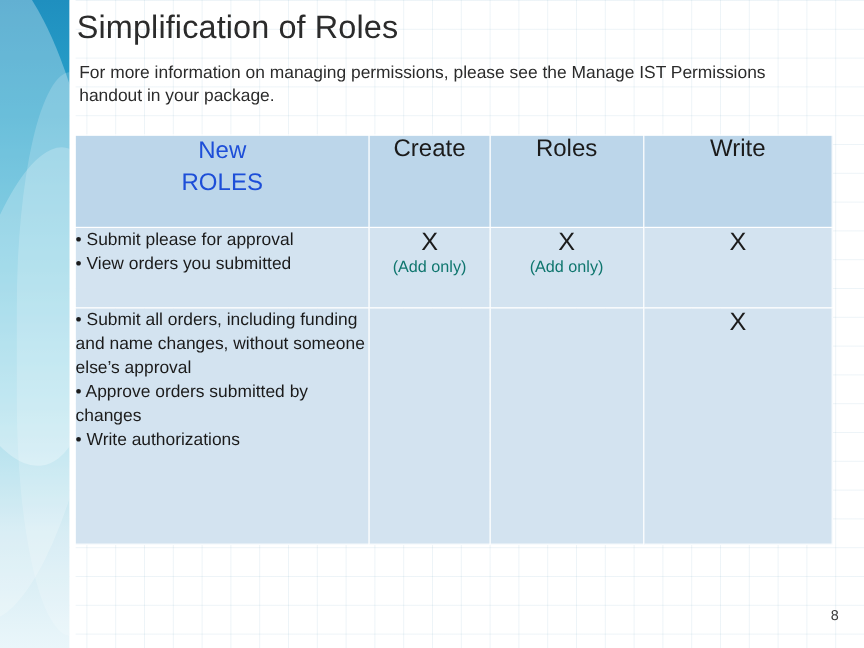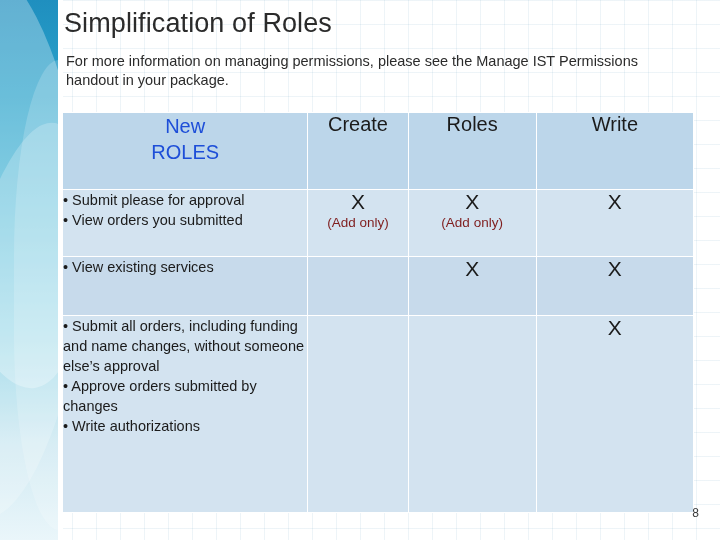--- a/index.html
+++ b/index.html
@@ -160,21 +160,21 @@
     text-align: center;
     padding-top: 6px;
   }
   .mark-x {
     font-size: 21px;
     color: #1b1b1b;
     line-height: 24px;
   }
   .mark-note {
     font-size: 13.5px;
-    color: #7f1d1d;
+    color: #0f766e;
     line-height: 18px;
   }
 
   .row1 td { height: 66px; }
   .row2 td { height: 58px; }
   .row3 td { height: 196px; }
 
   
   .footer-note {
     position: absolute;
@@ -241,34 +241,20 @@
         </td>
         <td class="mark-cell">
           <div class="mark-x">X</div>
           <div class="mark-note">(Add only)</div>
         </td>
         <td class="mark-cell">
           <div class="mark-x">X</div>
           <div class="mark-note"></div>
         </td>
       </tr>
-      <tr class="row2 alt">
-        <td class="roles-cell">
-          <div class="bullet-line">• View existing services</div>
-        </td>
-        <td class="mark-cell">
-          <div class="mark-x"></div>
-        </td>
-        <td class="mark-cell">
-          <div class="mark-x">X</div>
-        </td>
-        <td class="mark-cell">
-          <div class="mark-x">X</div>
-        </td>
-      </tr>
       <tr class="row3">
         <td class="roles-cell">
           <div class="wrap-line">• Submit all orders, including funding and name changes, without someone else’s approval</div>
           <div class="wrap-line">• Approve orders submitted by changes</div>
           <div class="wrap-line">• Write authorizations</div>
         </td>
         <td class="mark-cell">
           <div class="mark-x"></div>
         </td>
         <td class="mark-cell">

